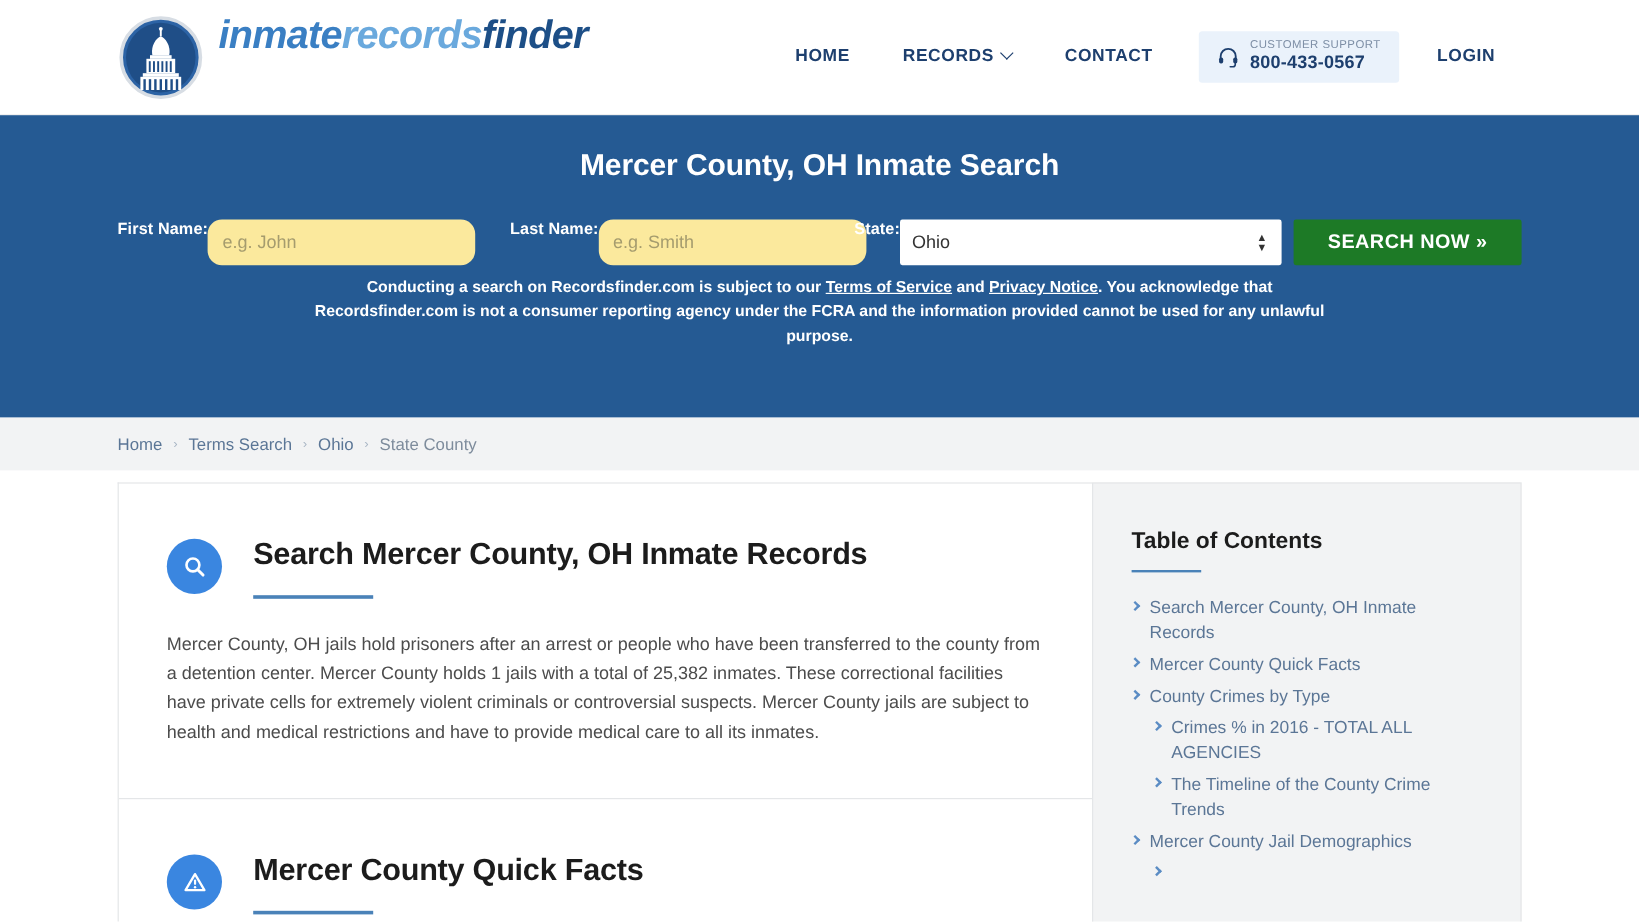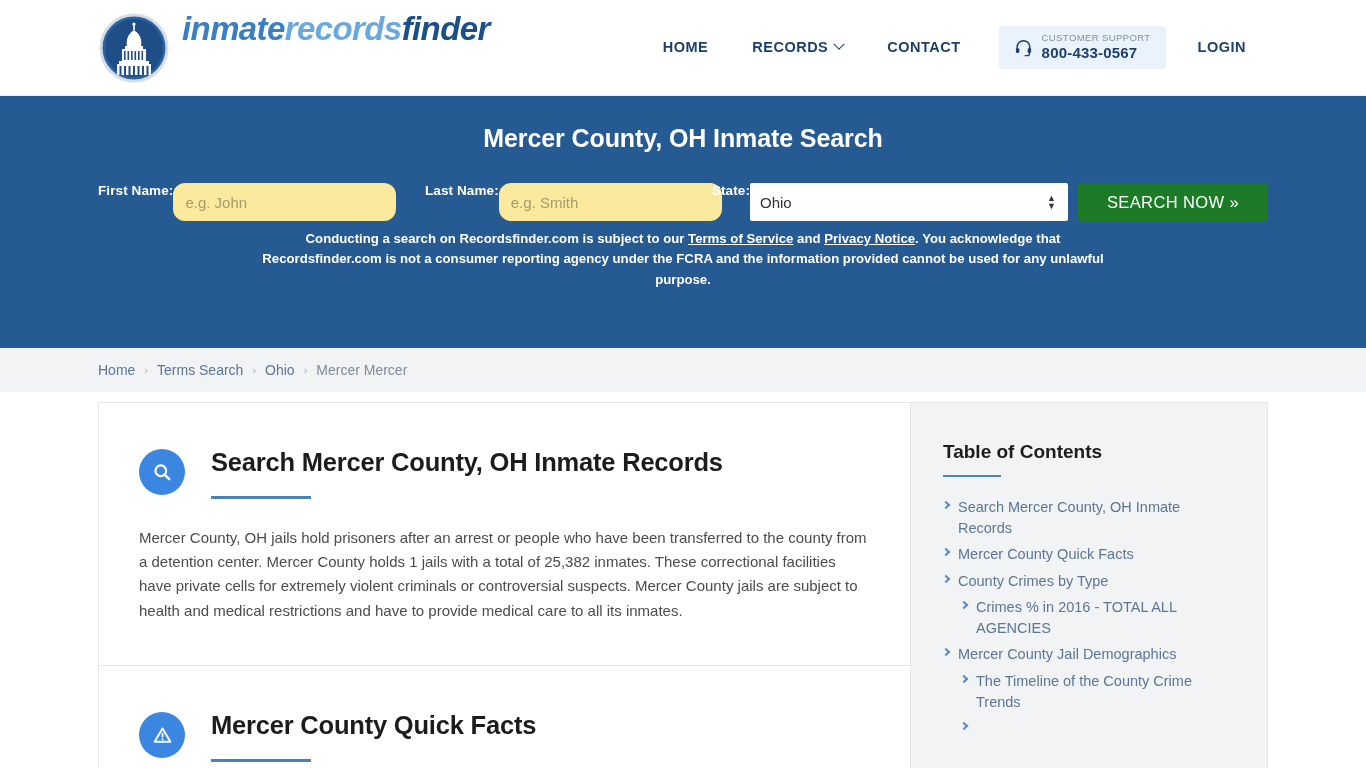--- a/index.html
+++ b/index.html
@@ -160,21 +160,21 @@
   }
   .search-btn {
     margin-left: 10px;
     height: 38px;
     min-width: 190px;
     background: #1d7a26;
     color: #ffffff;
     border: none;
     border-radius: 2px;
     font-size: 16.5px;
-    font-weight: 400;
+    font-weight: 700;
     letter-spacing: 0.4px;
     cursor: pointer;
     font-family: "Liberation Sans", sans-serif;
     padding: 0 16px;
     white-space: nowrap;
   }
   .disclaimer {
     margin: 8px auto 0;
     max-width: 842px;
     text-align: center;
@@ -404,21 +404,21 @@
 </section>
 
 <div class="crumb-band">
   <nav class="crumb">
     <a href="#">Home</a>
     <span class="sep">›</span>
     <a href="#">Terms Search</a>
     <span class="sep">›</span>
     <a href="#">Ohio</a>
     <span class="sep">›</span>
-    <span class="current">Mercer Mercer</span>
+    <span class="current">State County</span>
   </nav>
 </div>
 
 <div class="page-wrap">
 
   <main class="content-col">
 
     <article class="section">
       <div class="sec-head">
         <span class="sec-badge">
@@ -466,27 +466,27 @@
         <a class="toc-link" href="#">Mercer County Quick Facts</a>
       </li>
       <li class="toc-item">
         <i class="toc-arrow"></i>
         <a class="toc-link" href="#">County Crimes by Type</a>
       </li>
       <li class="toc-item sub">
         <i class="toc-arrow"></i>
         <a class="toc-link" href="#">Crimes % in 2016 - TOTAL ALL AGENCIES</a>
       </li>
+      <li class="toc-item sub">
+        <i class="toc-arrow"></i>
+        <a class="toc-link" href="#">The Timeline of the County Crime Trends</a>
+      </li>
       <li class="toc-item">
         <i class="toc-arrow"></i>
         <a class="toc-link" href="#">Mercer County Jail Demographics</a>
-      </li>
-      <li class="toc-item sub">
-        <i class="toc-arrow"></i>
-        <a class="toc-link" href="#">The Timeline of the County Crime Trends</a>
       </li>
       <li class="toc-item sub">
         <i class="toc-arrow"></i>
       </li>
     </ul>
   </aside>
 
 </div>
 
 </body></html>

